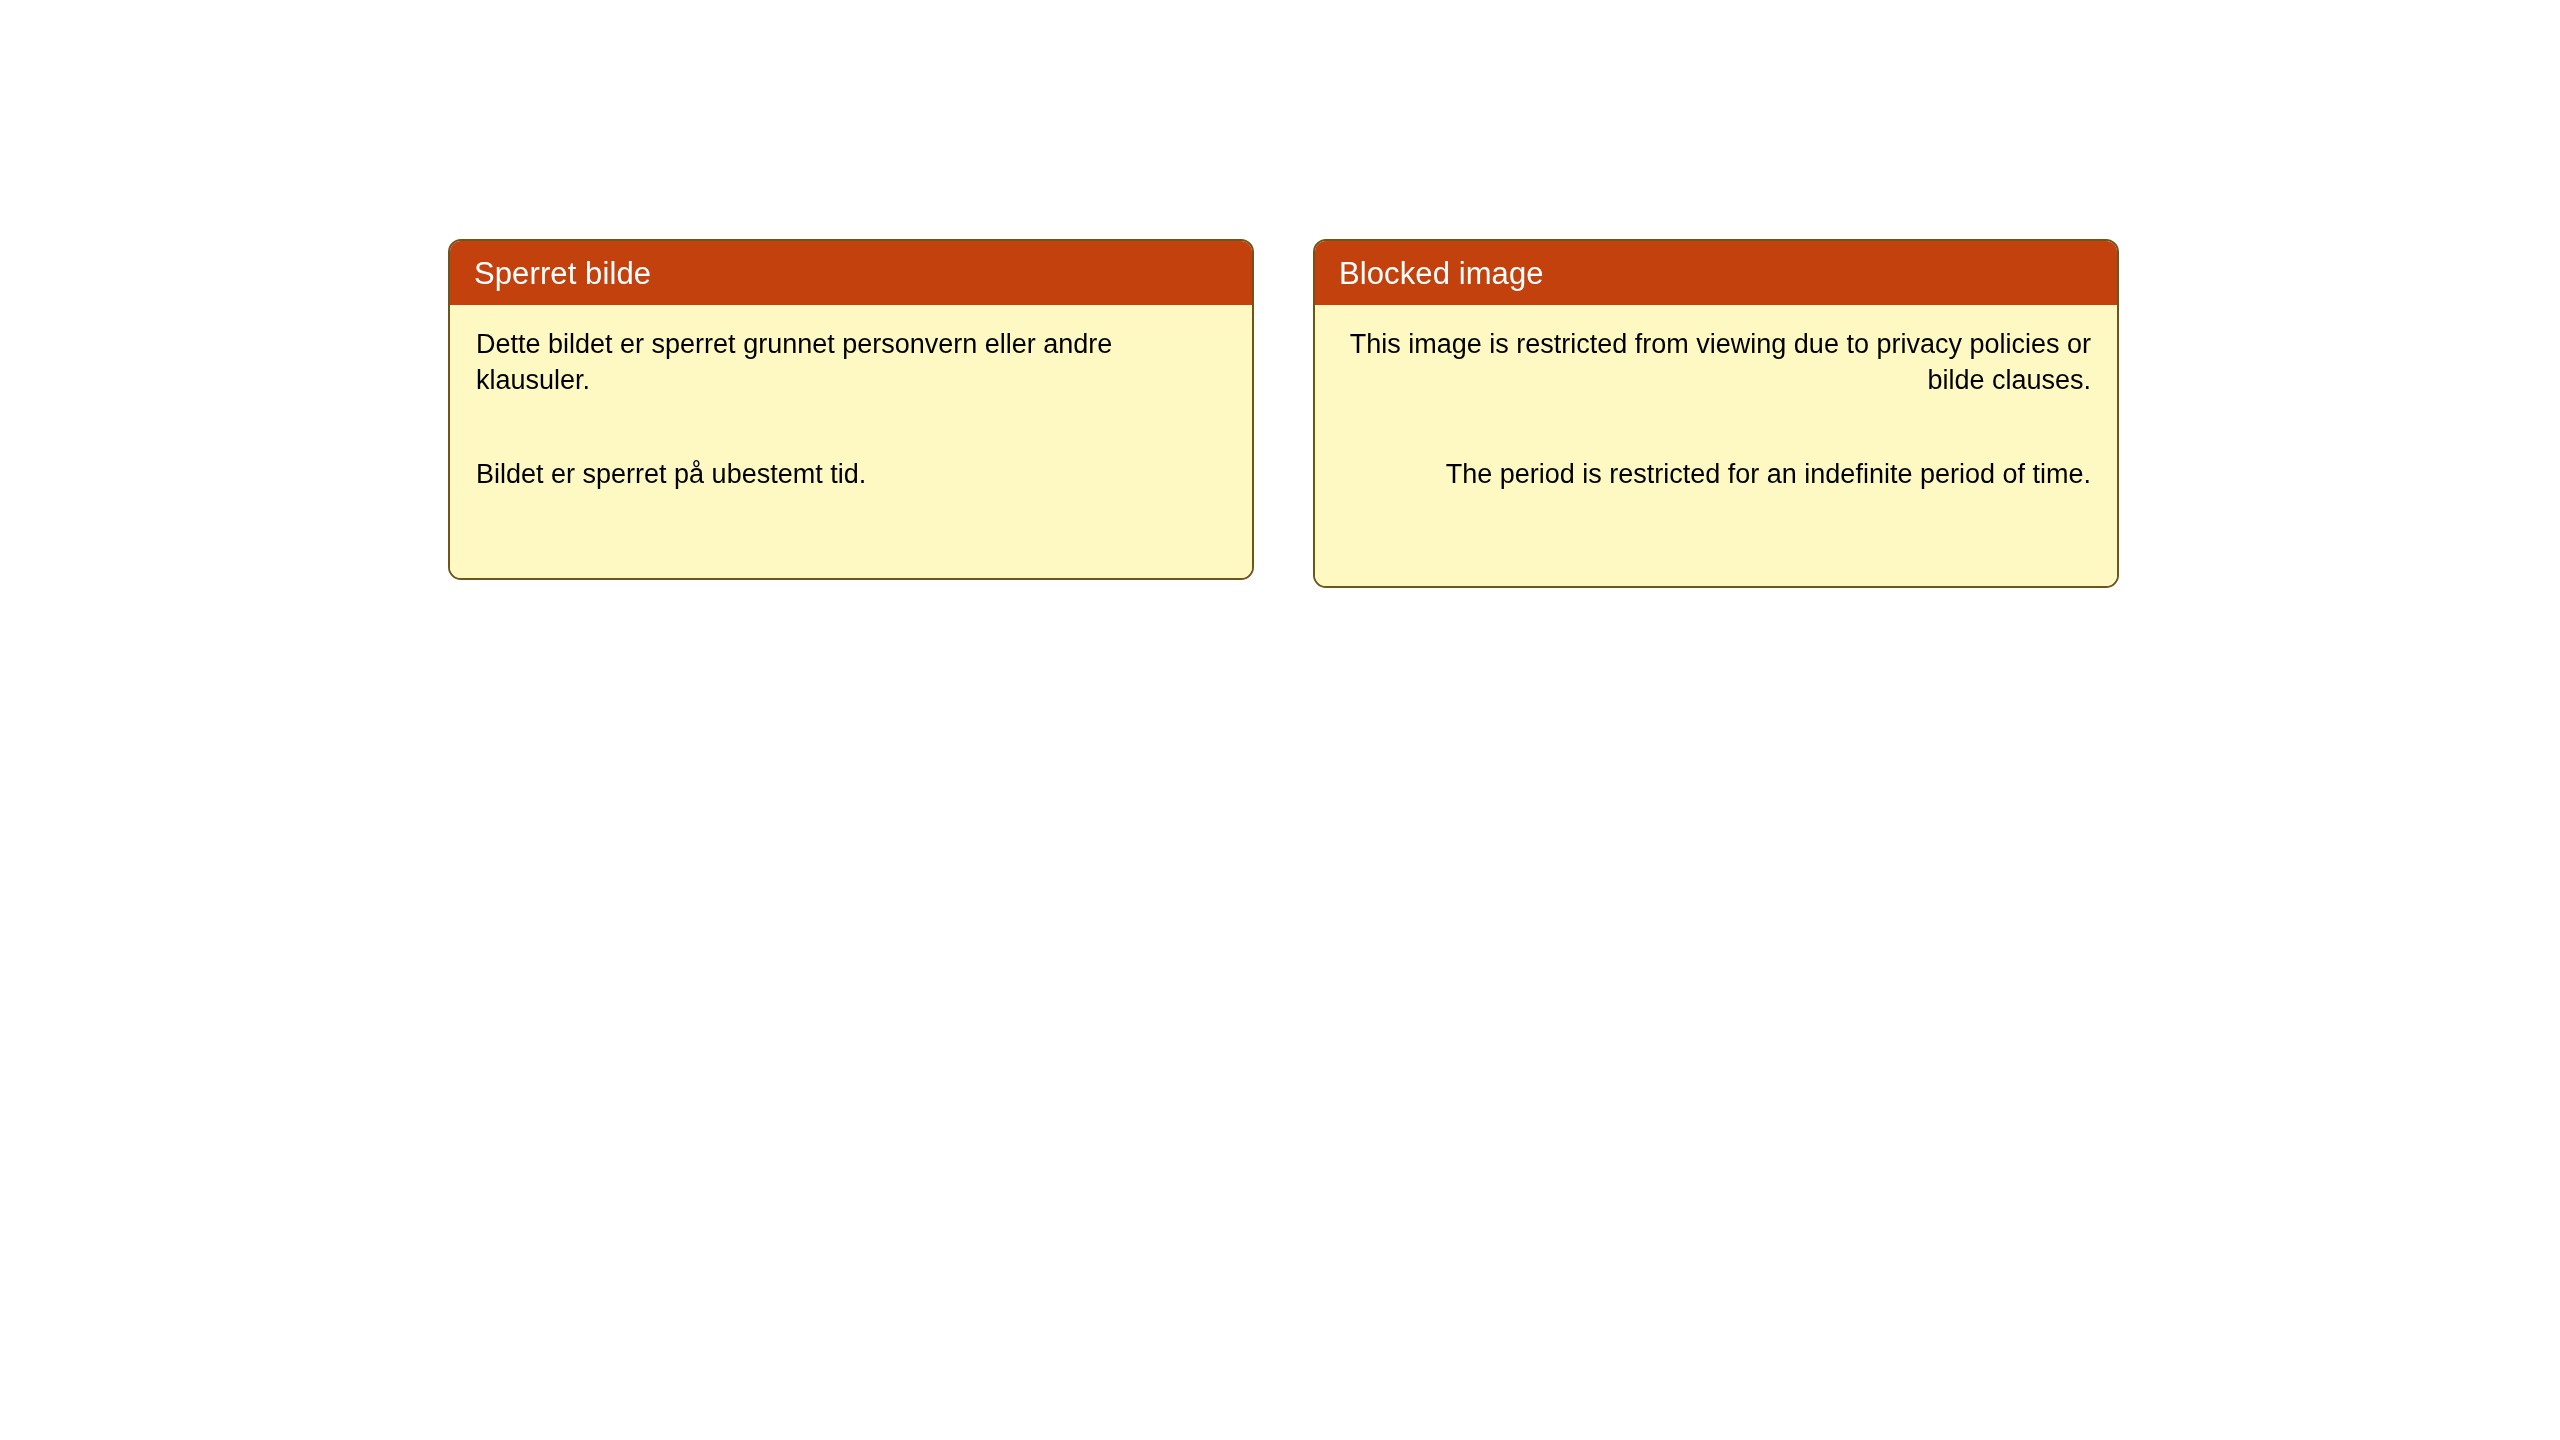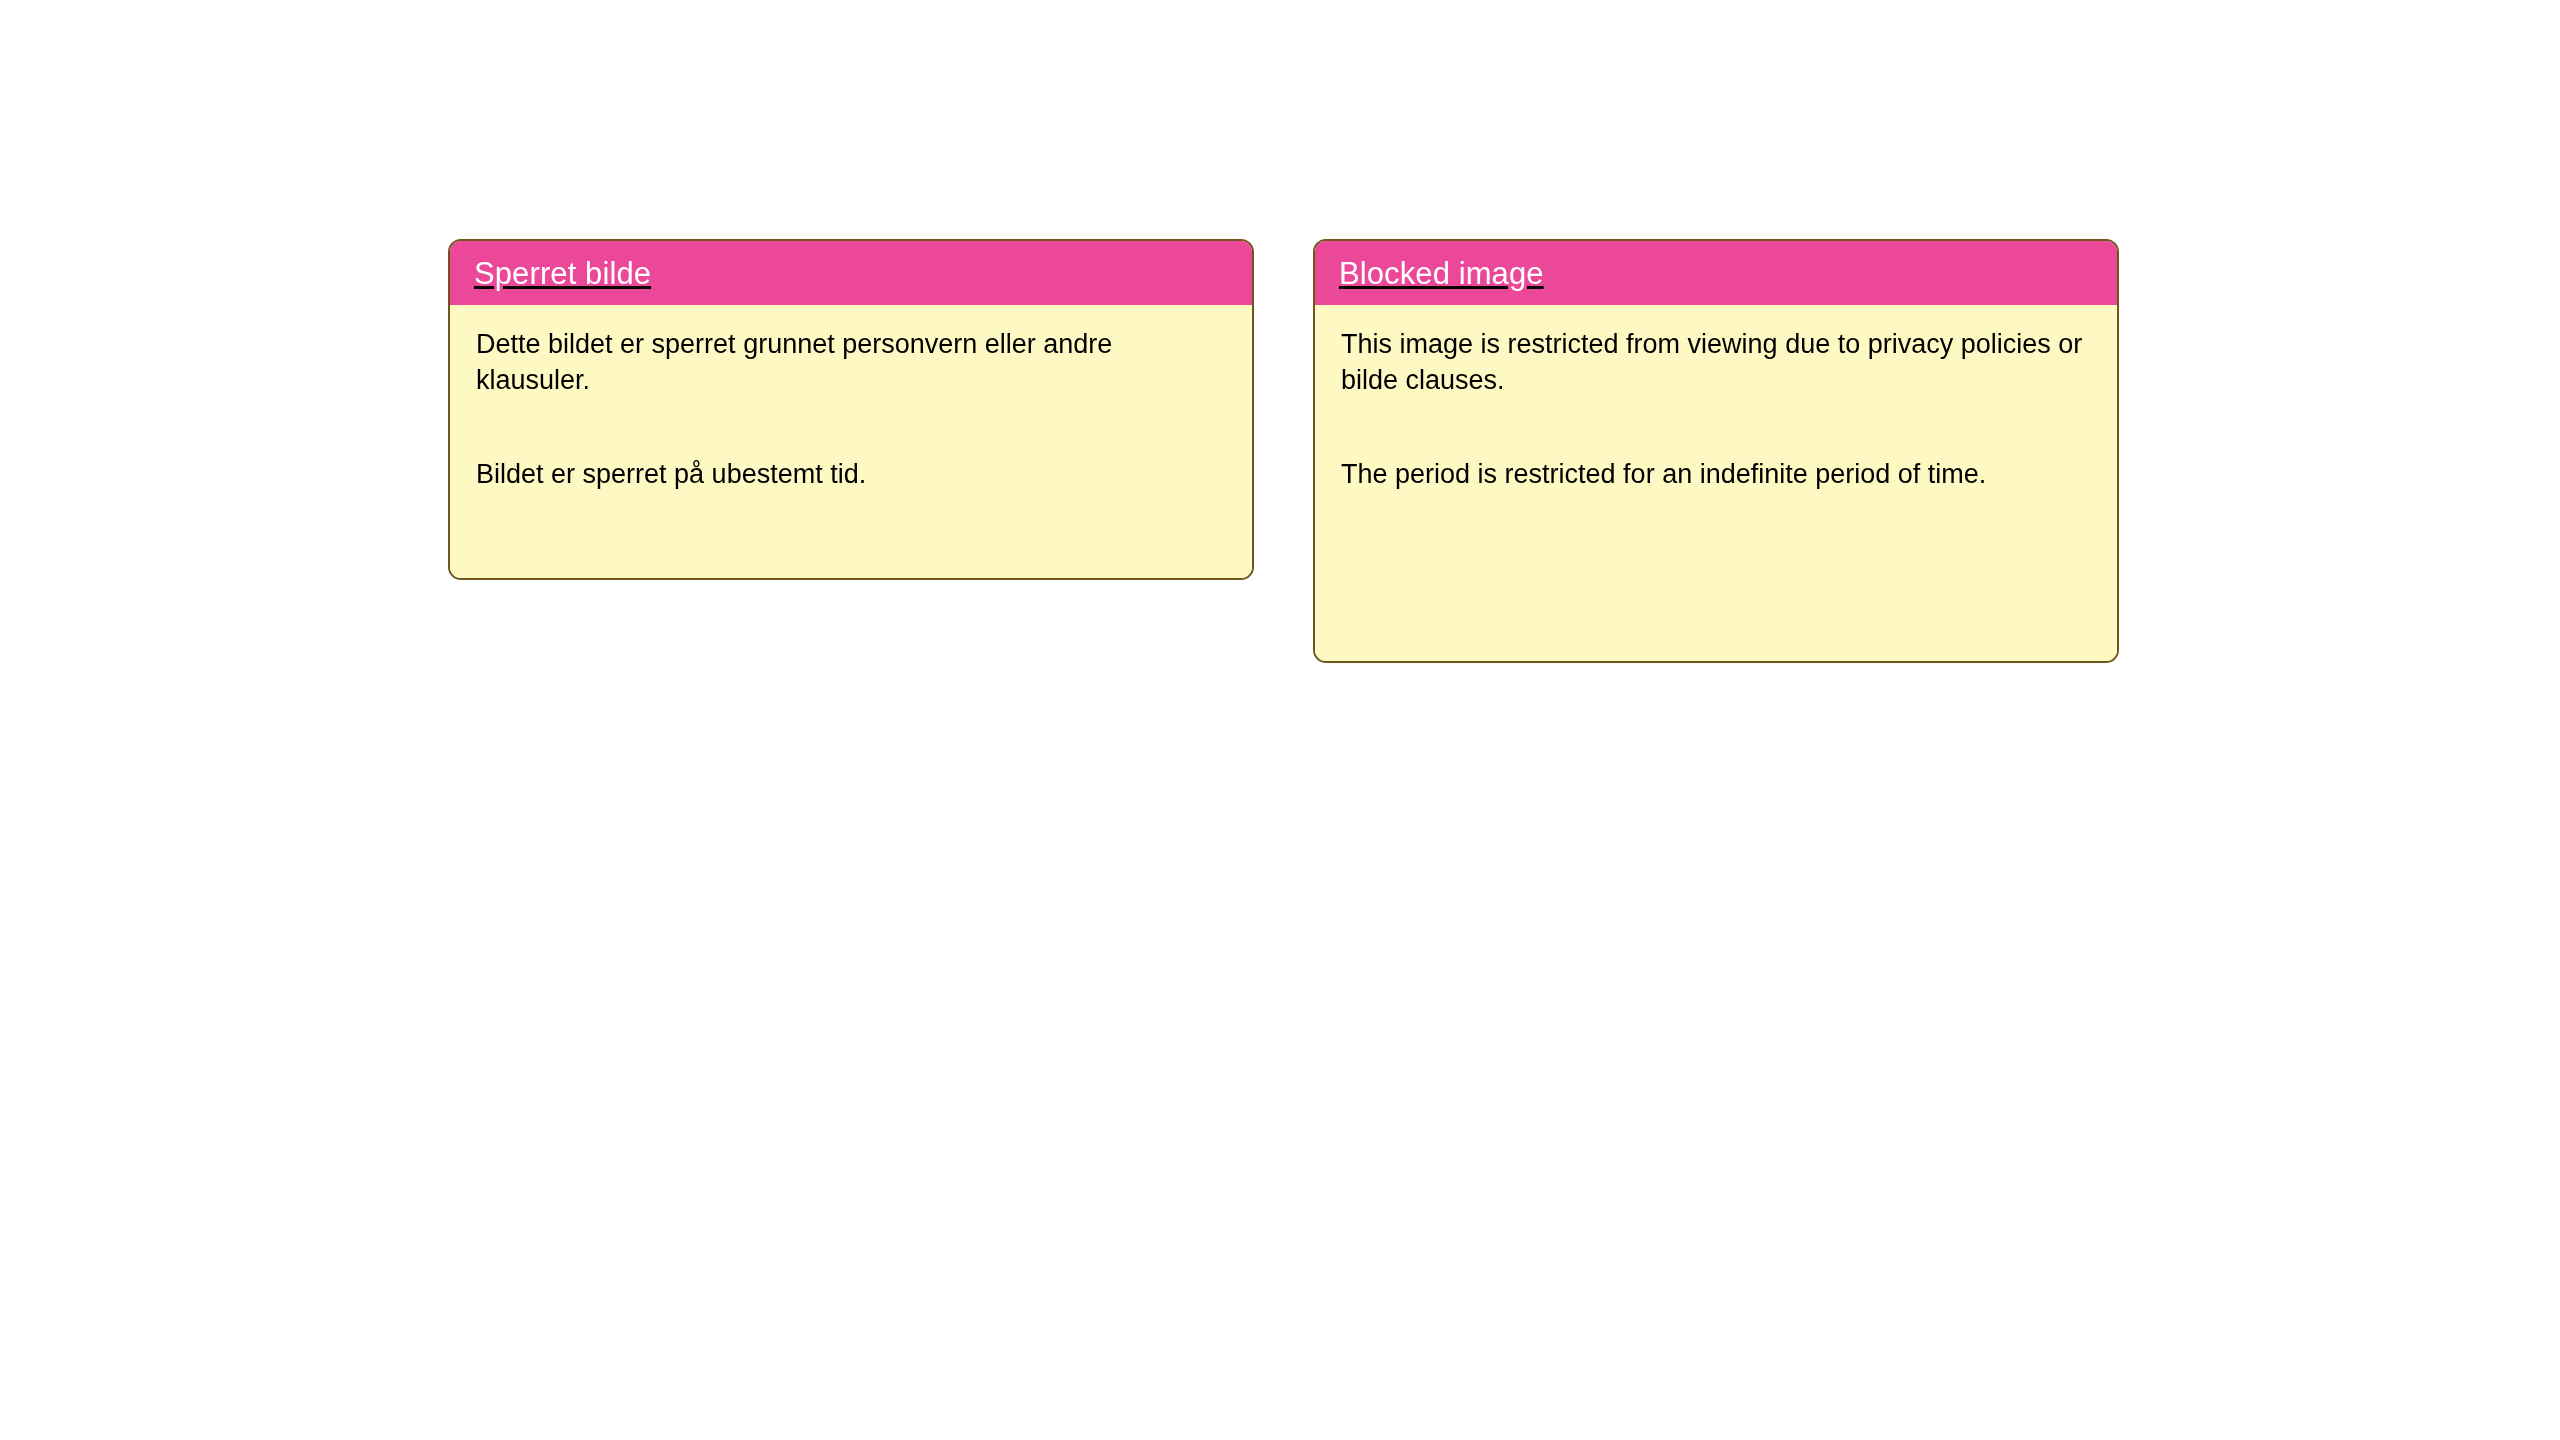--- a/index.html
+++ b/index.html
@@ -35,31 +35,31 @@
     left: 448px;
     top: 239px;
     width: 806px;
     height: 341px;
   }
 
   .notice-card--en {
     left: 1313px;
     top: 239px;
     width: 806px;
-    height: 424px;
+    height: 349px;
+    text-align: right;
   }
 
   .notice-header {
     box-sizing: border-box;
     height: 64px;
-    background: #ec4899;
+    background: #c2410c;
     display: flex;
     align-items: center;
     padding: 0 0 0 24px;
-    text-decoration: underline;
   }
 
   .notice-title {
     color: #ffffff;
     font-size: 31px;
     font-weight: 400;
     line-height: 1;
     letter-spacing: 0.1px;
     white-space: nowrap;
   }

